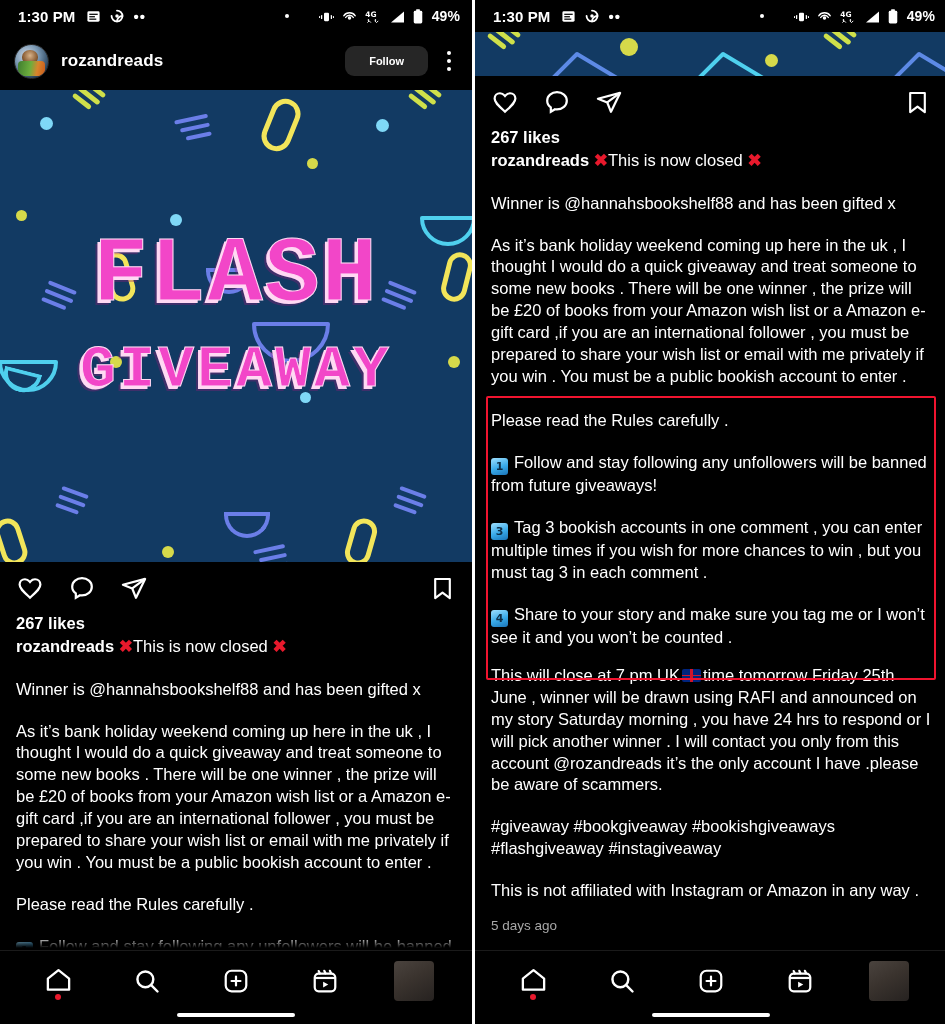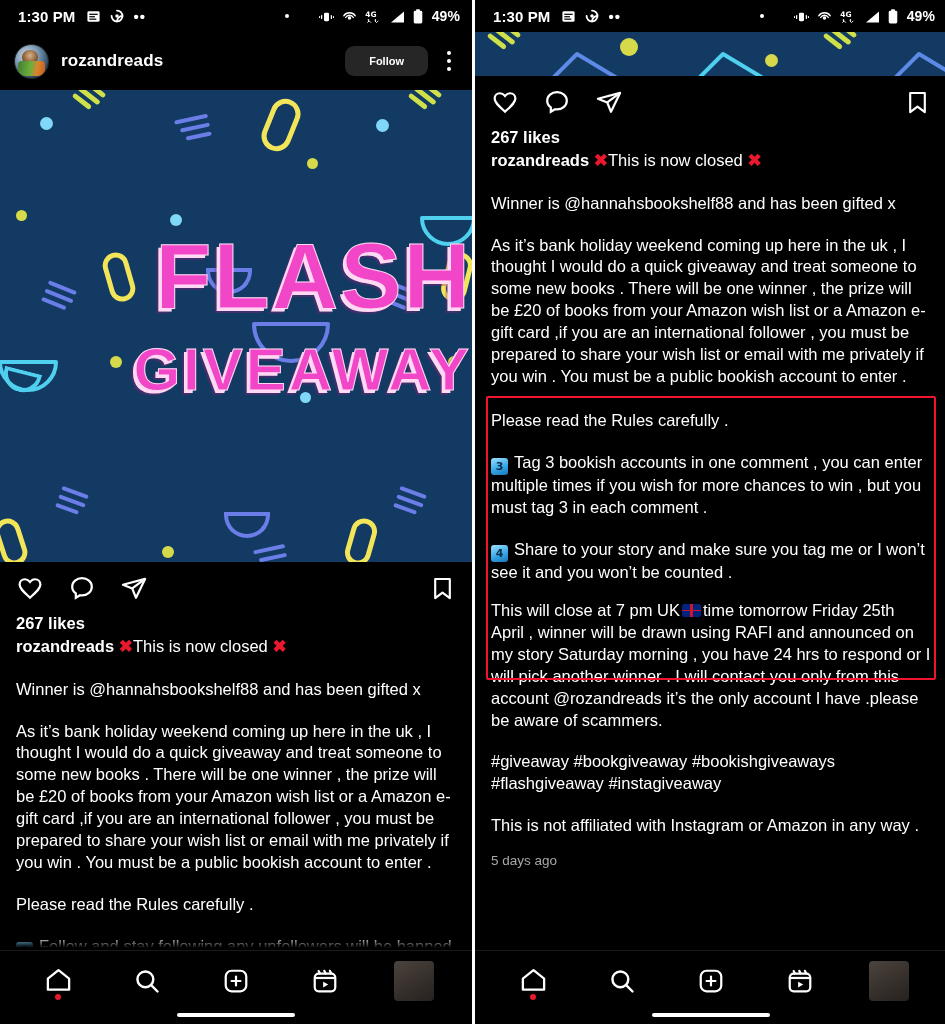--- a/index.html
+++ b/index.html
@@ -72,23 +72,23 @@
 
   
   .media {
     position: relative;
     width: 472px; height: 472px;
     background:#123a63;
     overflow:hidden;
   }
   .media-inner{ position:absolute; inset:0; }
   .flash-word, .give-word {
-    position:absolute; left:0; right:0; text-align:right;
+    position:absolute; left:0; right:0; text-align:center;
     color:#f246c8;
-    font-family:Liberation Sans, sans-serif;
+    font-family:Liberation Mono, monospace;
     font-weight:bold;
     letter-spacing: 2px;
     text-shadow: -3px 3px 0 #ffd9f3, -5px 5px 0 rgba(150,30,120,.35);
     -webkit-text-stroke: 1px #ffd9f3;
   }
   .flash-word { top:140px; font-size:92px; line-height:1; }
   .give-word  { top:250px; font-size:60px; line-height:1; letter-spacing:3px;}
   .sh { position:absolute; pointer-events:none; }
   .dot { border-radius:50%; }
   .pill { border-radius:40px; border-style:solid; }
@@ -523,28 +523,31 @@
         <span class="cap-user">rozandreads</span>
         <span class="xmark">✖</span><span>This is now closed</span>
         <span class="xmark">✖</span>
       </div>
       <div class="cap-para">Winner is @hannahsbookshelf88 and has been gifted x</div>
       <div class="cap-para">As it’s bank holiday weekend coming up here in the uk , I thought I would do a quick giveaway and treat someone to some new books . There will be one winner , the prize will be £20 of books from your Amazon wish list or a Amazon e-gift card ,if you are an international follower , you must be prepared to share your wish list or email with me privately if you win . You must be a public bookish account to enter .</div>
 
       <div class="cap-para" style="margin-top:22px;">Please read the Rules carefully .</div>
 
       <div class="cap-para">
+        <span class="num-emoji">1</span><span>Follow and stay following any unfollowers will be banned from future giveaways!</span>
+      </div>
+      <div class="cap-para">
         <span class="num-emoji">3</span><span>Tag 3 bookish accounts in one comment , you can enter multiple times if you wish for more chances to win , but you must tag 3 in each comment .</span>
       </div>
       <div class="cap-para">
         <span class="num-emoji">4</span><span>Share to your story and make sure you tag me or I won’t see it and you won’t be counted .</span>
       </div>
 
       <div class="cap-para" style="margin-top:16px;">
-        <span>This will close at 7 pm UK</span><span class="flag-uk"></span><span>time tomorrow Friday 25th April , winner will be drawn using RAFI and announced on my story Saturday morning , you have 24 hrs to respond or I will pick another winner . I will contact you only from this account @rozandreads it’s the only account I have .please be aware of scammers.</span>
+        <span>This will close at 7 pm UK</span><span class="flag-uk"></span><span>time tomorrow Friday 25th June , winner will be drawn using RAFI and announced on my story Saturday morning , you have 24 hrs to respond or I will pick another winner . I will contact you only from this account @rozandreads it’s the only account I have .please be aware of scammers.</span>
       </div>
 
       <div class="cap-para">#giveaway #bookgiveaway #bookishgiveaways #flashgiveaway #instagiveaway</div>
       <div class="cap-para">This is not affiliated with Instagram or Amazon in any way .</div>
       <div class="timeago">5 days ago</div>
     </div>
 
     <div class="redbox" style="left:11px; top:396px; width:450px; height:284px;"></div>
 
     <div class="bottomnav">

